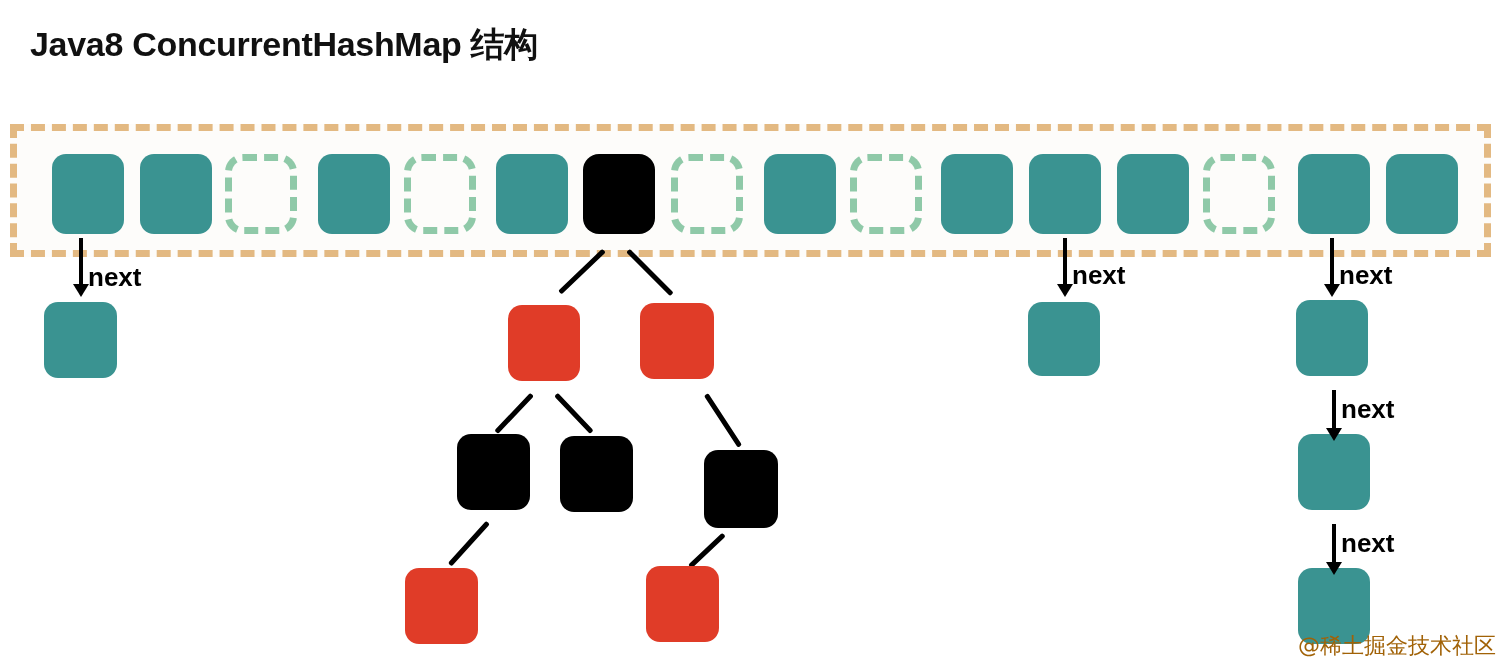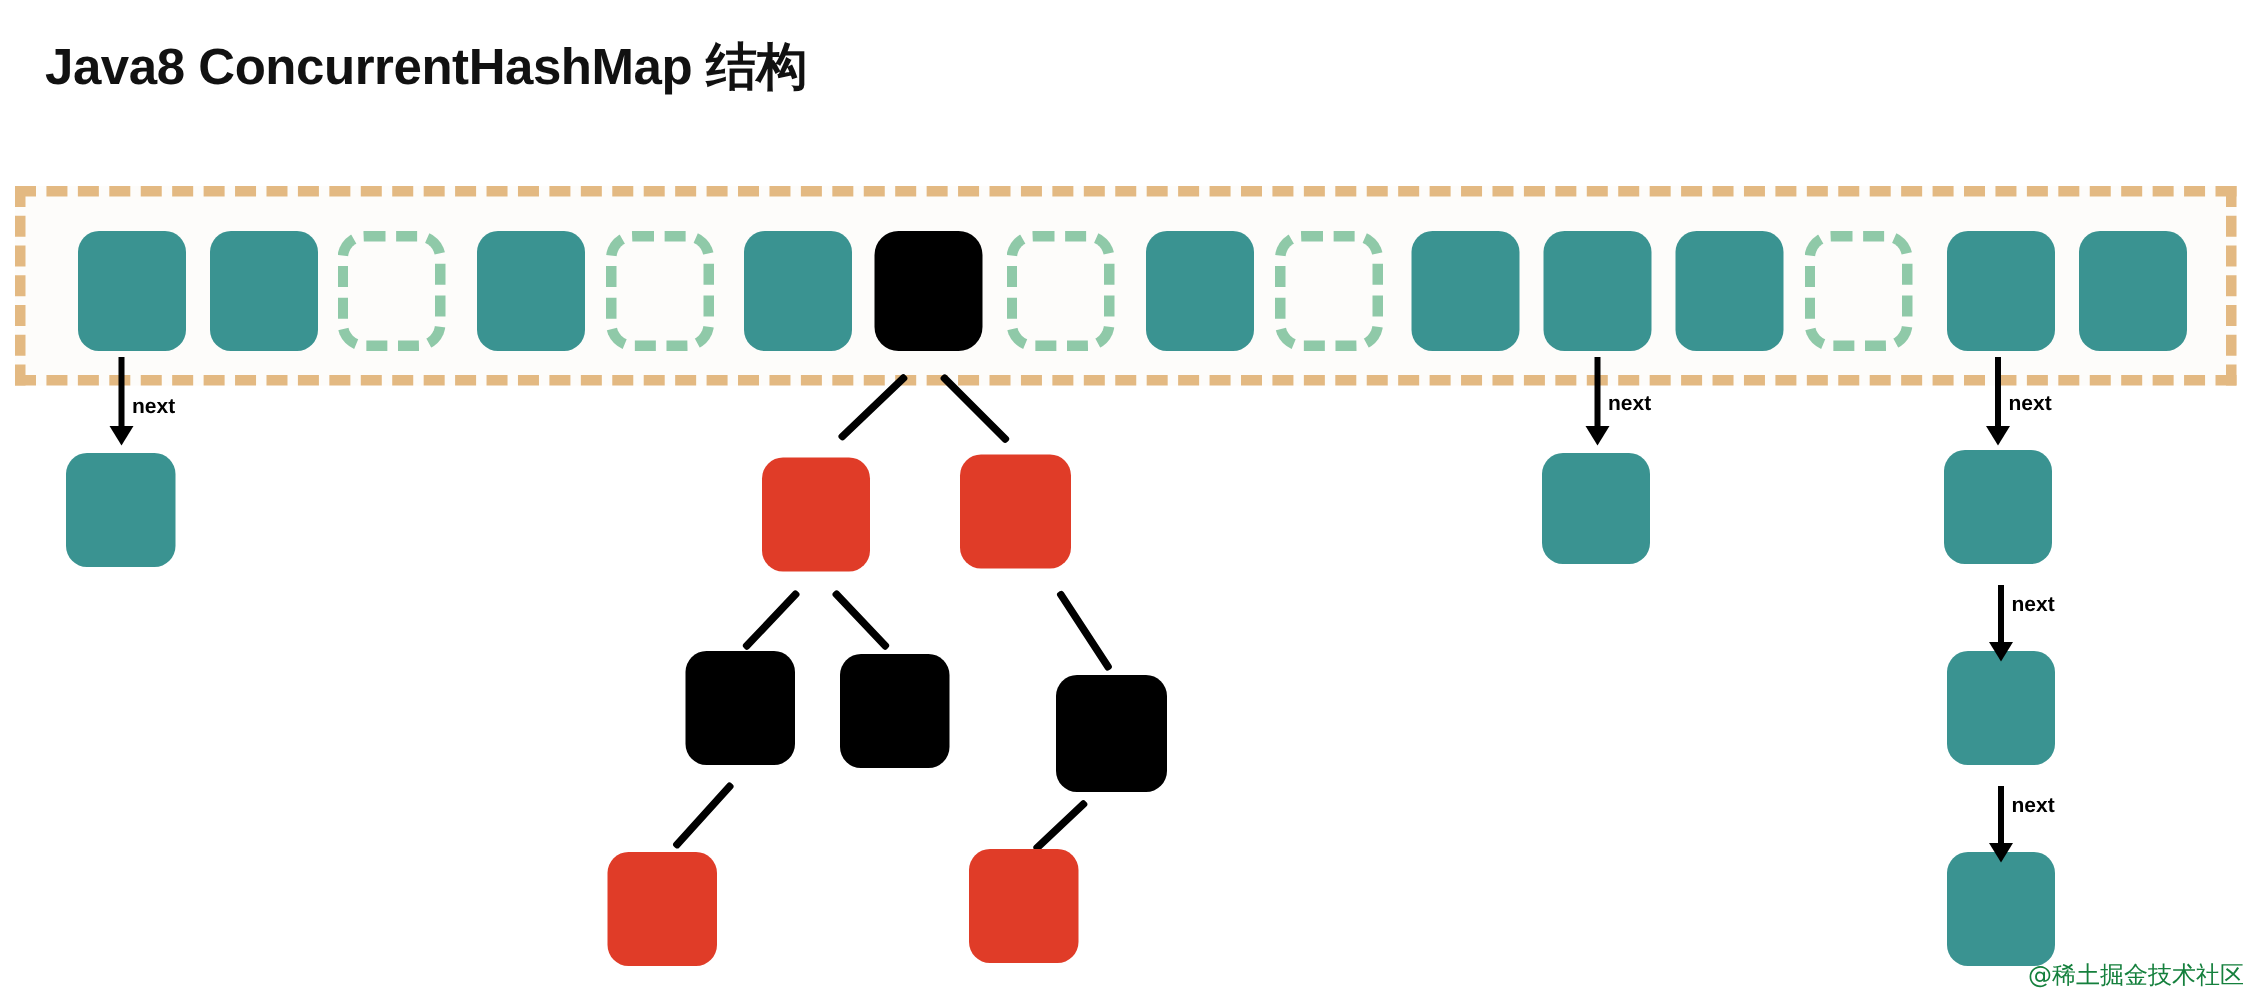--- a/index.html
+++ b/index.html
@@ -69,41 +69,41 @@
     left: 50%;
     bottom: -11px;
     transform: translateX(-50%);
     width: 0; height: 0;
     border-left: 8px solid transparent;
     border-right: 8px solid transparent;
     border-top: 13px solid #000000;
   }
   .next-label {
     position: absolute;
-    font-size: 14px;
+    font-size: 26px;
     font-weight: bold;
     color: #000000;
     white-space: nowrap;
   }
 
   
   .edge {
     position: absolute;
     height: 5px;
     background: #000000;
     transform-origin: 0 50%;
     border-radius: 2px;
   }
 
   
   #watermark {
     position: absolute;
     right: 16px; bottom: 10px;
-    font-size: 16px;
-    color: #15803d;
+    font-size: 22px;
+    color: #a16207;
     font-family: "DejaVu Sans", "Liberation Sans", sans-serif;
     white-space: nowrap;
   }
 </style>
 </head>
 <body>
 
 <div id="page-title">Java8 ConcurrentHashMap 结构</div>
 
 <div id="bucket-array">

